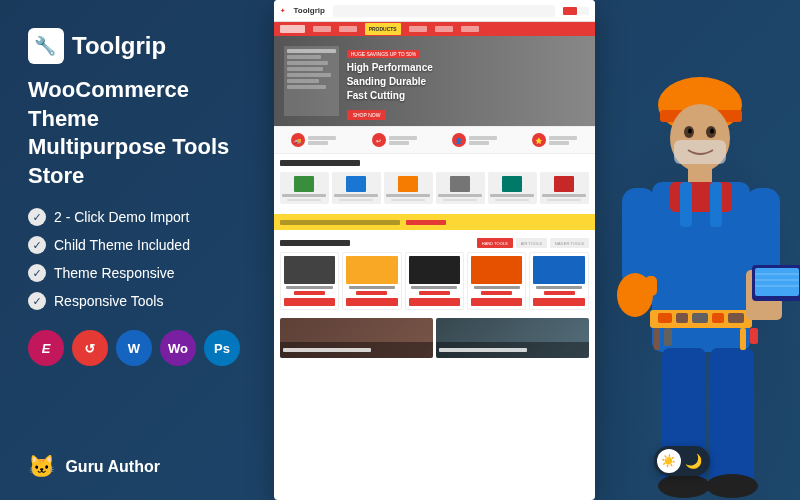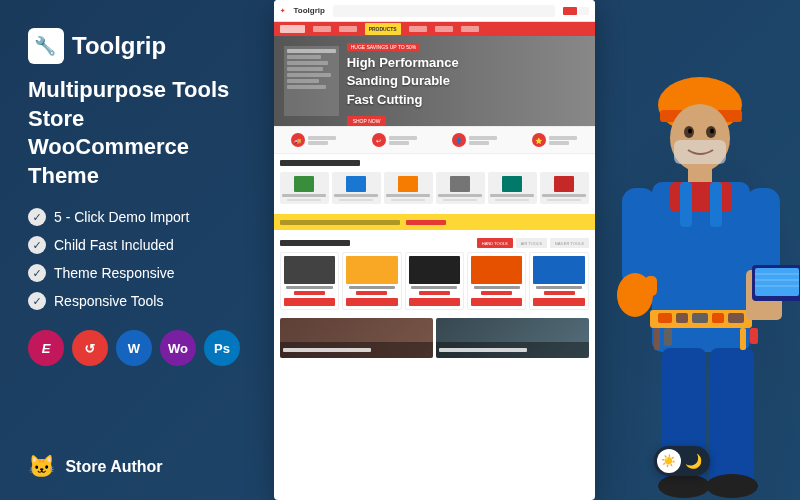--- a/index.html
+++ b/index.html
@@ -200,21 +200,21 @@
       display: flex;
       align-items: center;
       padding: 10px;
     }
 
     .hero-text-block {
       z-index: 1;
     }
 
     .hero-title {
-      font-size: 13px;
+      font-size: 10px;
       font-weight: 800;
       color: #fff;
       line-height: 1.4;
       text-shadow: 0 1px 2px rgba(0,0,0,0.5);
     }
 
     .hero-badge {
       background: #e53935;
       color: #fff;
       font-size: 5px;
@@ -523,32 +523,32 @@
   <div class="left-panel">
 
     <div>
 
       <div class="logo-area">
         <div class="logo-icon">🔧</div>
         <span class="logo-text">Toolgrip</span>
       </div>
 
       <div class="tagline">
+        <div>WooCommerce Theme</div>
         <div>Multipurpose Tools Store</div>
-        <div>WooCommerce Theme</div>
       </div>
 
       <ul class="features-list">
         <li>
           <span class="check-icon">✓</span>
-          <span>5 - Click Demo Import</span>
+          <span>2 - Click Demo Import</span>
         </li>
         <li>
           <span class="check-icon">✓</span>
-          <span>Child Fast Included</span>
+          <span>Child Theme Included</span>
         </li>
         <li>
           <span class="check-icon">✓</span>
           <span>Theme Responsive</span>
         </li>
         <li>
           <span class="check-icon">✓</span>
           <span>Responsive Tools</span>
         </li>
       </ul>
@@ -557,21 +557,21 @@
         <div class="badge badge-e" style="font-style:italic;">E</div>
         <div class="badge badge-r">↺</div>
         <div class="badge badge-wp">W</div>
         <div class="badge badge-woo">Wo</div>
         <div class="badge badge-ps">Ps</div>
       </div>
     </div>
 
     <div class="author-area">
       <span class="author-icon">🐱</span>
-      <span class="author-label">Store Author</span>
+      <span class="author-label">Guru Author</span>
     </div>
   </div>
 
   <div class="preview-panel">
 
     <div class="preview-header">
       <span style="font-size:7px; color:#e53935;">✦</span>
       <span class="preview-logo-text">Toolgrip</span>
       <div class="preview-search"></div>
       <div style="display:flex; gap:2px;">

